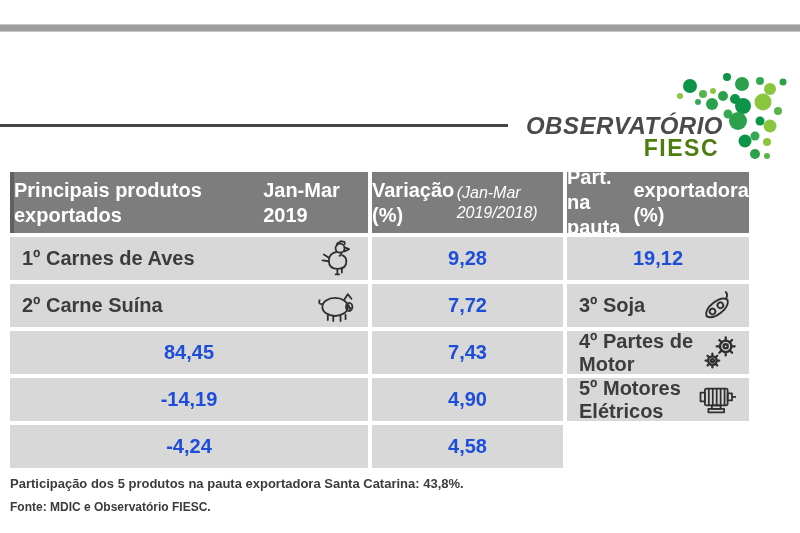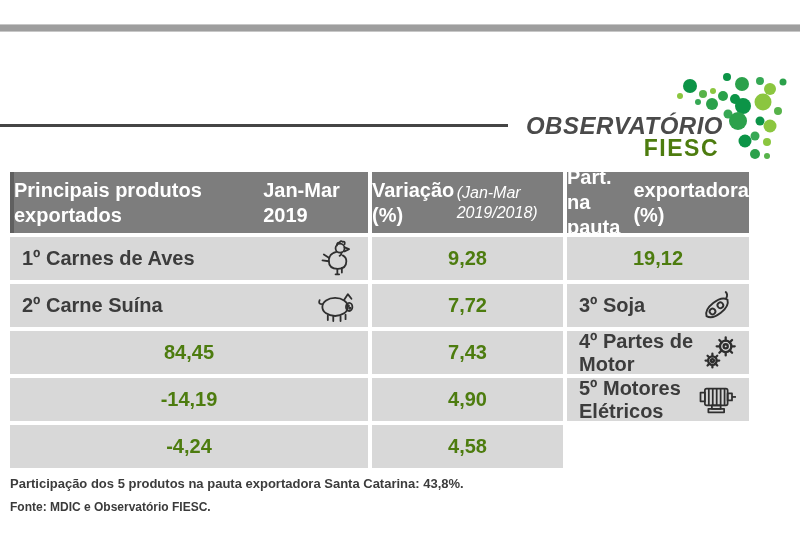--- a/index.html
+++ b/index.html
@@ -21,21 +21,21 @@
          grid-template-rows:61px 43px 43px 43px 43px 43px;
          column-gap:4px;row-gap:4px;}
   .hcell{background:#7d7d7d;color:#fff;display:flex;flex-direction:row;
          align-items:center;justify-content:center;text-align:left;line-height:1.25;}
   .hcell.first{border-left:4px solid #606060;}
   .h-big{font-size:20px;font-weight:bold;}
   .h-small{font-size:16px;font-weight:normal;font-style:italic;}
   .cell{background:#d8d8d8;display:flex;align-items:center;}
   .prod{justify-content:space-between;padding:0 10px 0 12px;font-size:20px;
         font-weight:bold;color:#3c3c3c;}
-  .num{justify-content:center;font-size:20px;font-weight:bold;color:#4d7c0f;}
+  .num{justify-content:center;font-size:20px;font-weight:bold;color:#1d4ed8;}
   .icon{display:flex;align-items:center;justify-content:center;width:44px;}
   .icon svg{display:block;}
 
   .summary{position:absolute;left:10px;top:476px;font-size:13px;font-weight:bold;
            color:#3c3c3c;white-space:nowrap;}
   .source{position:absolute;left:10px;top:500px;font-size:12px;font-weight:bold;
           color:#3a3a3a;white-space:nowrap;}
 </style>
 </head>
 <body>

